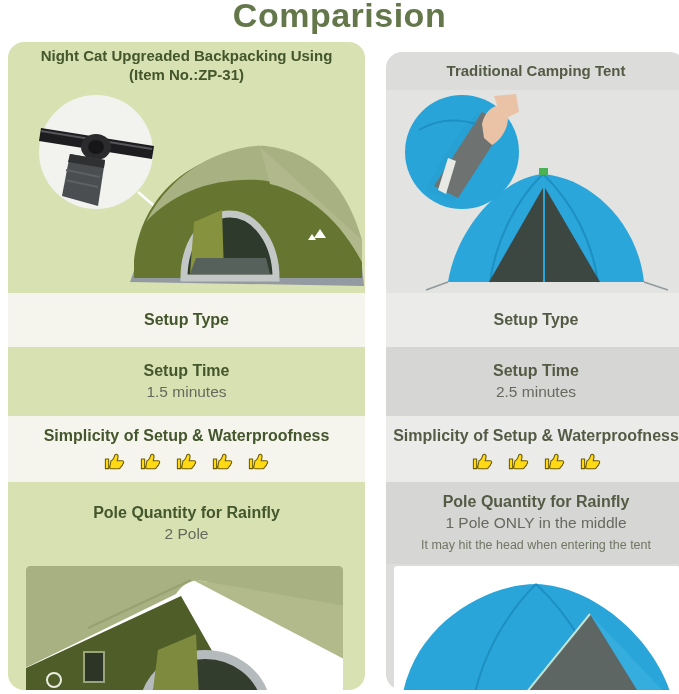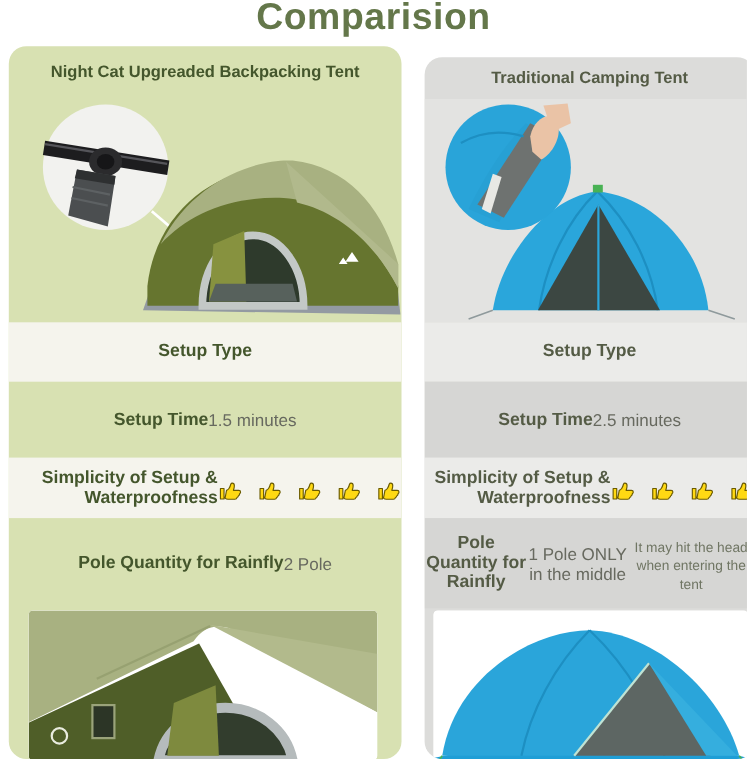--- a/index.html
+++ b/index.html
@@ -17,51 +17,52 @@
 
   .hdr{display:flex;flex-direction:column;justify-content:center;align-items:center;
        font-weight:bold;font-size:15px;line-height:1.25;text-align:center;}
   .panel.left .hdr{height:48px;color:var(--c_heading,#44562c);}
   .panel.right .hdr{height:38px;color:var(--c_right_heading,#575d4c);}
 
   .photo{height:203px;position:relative;}
   .panel.right .photo{background:var(--c_right_photo_bg,#e3e3e1);}
   .photo svg{display:block;}
 
-  .row{display:flex;justify-content:center;align-items:center;
+  .row{display:flex;flex-direction:column;justify-content:center;align-items:center;
        text-align:center;}
   .row .lbl{font-size:16px;font-weight:bold;color:var(--c_heading,#44562c);}
   .panel.right .row .lbl{color:var(--c_right_heading,#50573f);}
   .row .val{font-size:15.5px;color:var(--c_body,#67695f);margin-top:3px;}
   .row .note{font-size:12.5px;color:var(--c_note,#707664);margin-top:5px;line-height:1.3;max-width:290px;}
   .row-setup-type{height:54px;background:var(--c_left_row,#f5f4ed);}
   .panel.right .row-setup-type{background:var(--c_right_row,#ebebe9);}
   .row-setup-time{height:69px;}
   .panel.right .row-setup-time{background:var(--c_right_dark_row,#d6d6d4);}
-  .row-simplicity{height:55px;background:var(--c_left_row,#f5f4ed);text-align:right;}
+  .row-simplicity{height:66px;background:var(--c_left_row,#f5f4ed);text-align:right;}
   .panel.right .row-simplicity{background:var(--c_right_row,#ebebe9);}
   .row-pole{height:82px;}
   .panel.right .row-pole{background:var(--c_right_dark_row,#d6d6d4);}
 
   .thumbs{display:flex;gap:13px;margin-top:4px;}
   .thumbs svg{width:23px;height:23px;}
 
   .photobox{background:#ffffff;border-radius:4px;overflow:hidden;}
   .panel.left .photobox{margin:2px 22px 0 18px;height:136px;}
   .panel.right .photobox{margin:2px 6px 0 8px;height:146px;}
   .photobox svg{display:block;}
 </style>
 </head>
 <body>
 
 <div class="page-title">Comparision</div>
 
 <section class="panel left">
   <div class="hdr">
-    <div>Night Cat Upgreaded Backpacking Tent</div>
+    <div>Night Cat Upgreaded Backpacking Using</div>
+    <div>(Item No.:ZP-31)</div>
   </div>
 
   <div class="photo">
     <svg viewBox="0 0 357 203" width="357" height="203">
 
       <line x1="130" y1="102" x2="172" y2="138" stroke="#ffffff" stroke-width="2.5"></line>
 
       <path d="M122,192 L356,196 L352,158 L134,158 Z" fill="#939aa2"></path>
 
       <path d="M126,170 C134,100 190,64 240,62 C302,64 344,104 354,170 L354,188 L126,188 Z" fill="#66752f"></path>

